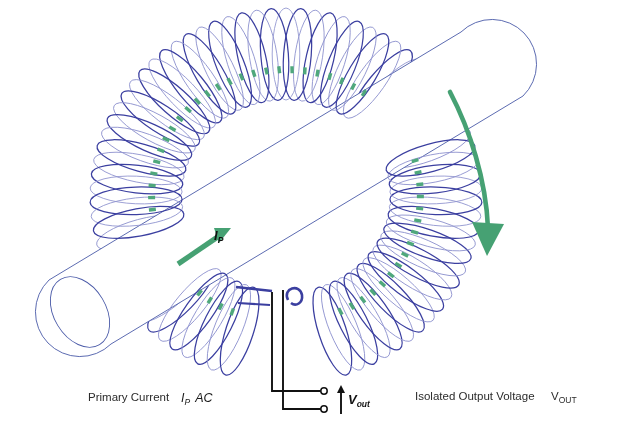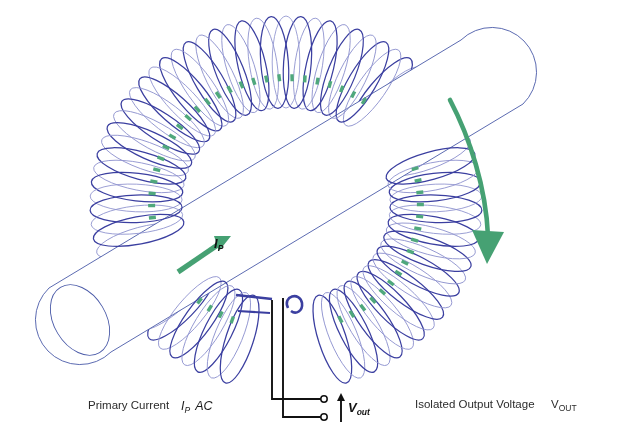--- a/index.html
+++ b/index.html
@@ -9,21 +9,21 @@
   }
   body {
     width: 639px;
     height: 440px;
     font-family: "Liberation Sans", sans-serif;
     overflow: hidden;
     position: relative;
   }
   #diagram-root {
     position: absolute;
-    left: 0; top: 8px;
+    left: 0; top: 0;
     width: 639px;
     height: 384px;
     background: #a21caf;
   }
   svg.canvas {
     display: block;
     width: 639px;
     height: 440px;
   }
   .lbl {

